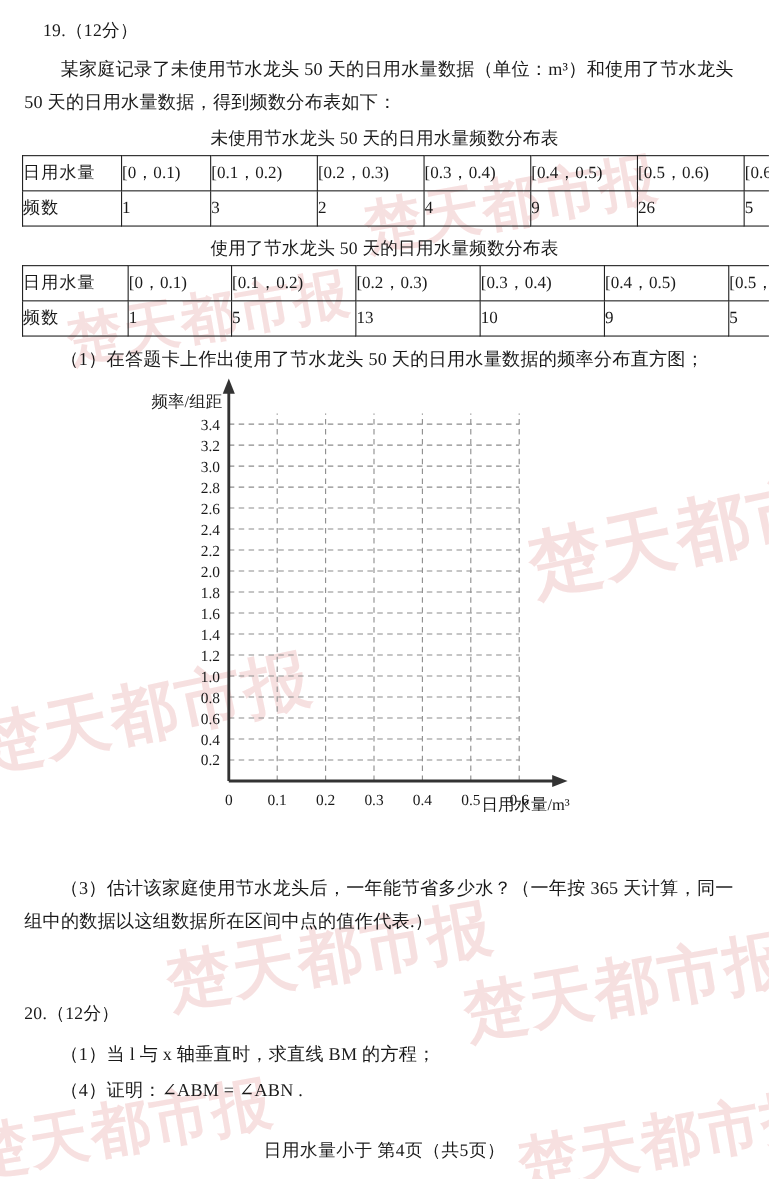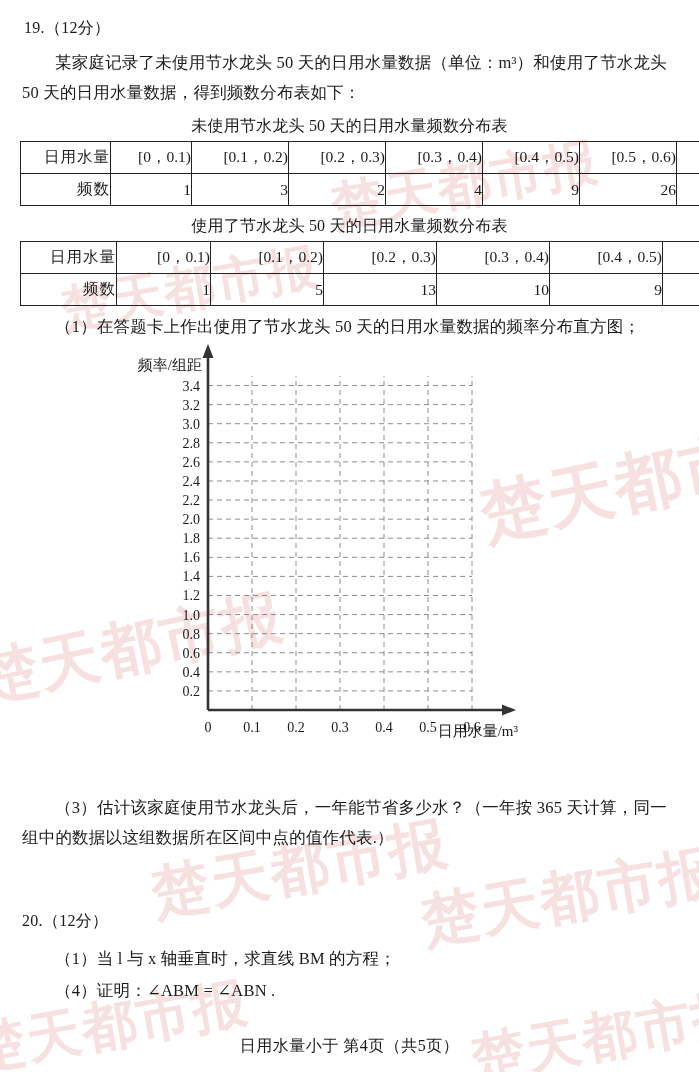--- a/index.html
+++ b/index.html
@@ -59,21 +59,21 @@
 
   
   table.freq {
     position: absolute;
     border-collapse: collapse;
     table-layout: fixed;
     background: transparent;
   }
   table.freq td {
     border: 1.6px solid #222;
-    text-align: right;
+    text-align: left;
     font-size: 15.5px;
     padding: 0;
     height: 31px;
     white-space: nowrap;
   }
   table.freq td.lbl { font-size: 15.5px; letter-spacing: 1px; }
 
   
   #histogram {
     position: absolute;
@@ -111,21 +111,21 @@
 <div class="wm" style="left:-24px; top:608px; font-size:60px; transform:rotate(-12deg);">楚天都市报</div>
 <div class="wm" style="left:150px; top:830px; font-size:58px; transform:rotate(-10deg);">楚天都市报</div>
 <div class="wm" style="left:420px; top:858px; font-size:58px; transform:rotate(-10deg);">楚天都市报</div>
 <div class="wm" style="left:-30px; top:990px; font-size:54px; transform:rotate(-10deg);">楚天都市报</div>
 <div class="wm" style="left:470px; top:1000px; font-size:54px; transform:rotate(-10deg);">楚天都市报</div>
 <div class="wm" style="left:330px; top:150px; font-size:52px; transform:rotate(-10deg);">楚天都市报</div>
 <div class="wm" style="left:60px; top:255px; font-size:50px; transform:rotate(-10deg);">楚天都市报</div>
 
 <div class="page">
 
-  <div class="qnum" style="left:24px; top:18px;">
+  <div class="qnum" style="left:39px; top:18px;">
     <span>19</span>.<span>（12分）</span>
   </div>
 
   <div class="para" style="left:22px; top:48px; width:645px; text-indent:33px;">某家庭记录了未使用节水龙头 50 天的日用水量数据（单位：m³）和使用了节水龙头 50 天的日用水量数据，得到频数分布表如下：</div>
 
   <div class="tbl-title" style="top:116px;">未使用节水龙头 50 天的日用水量频数分布表</div>
 
   <table class="freq" style="left:20px; top:141px; width:660px;">
     <colgroup>
       <col style="width:90px">

